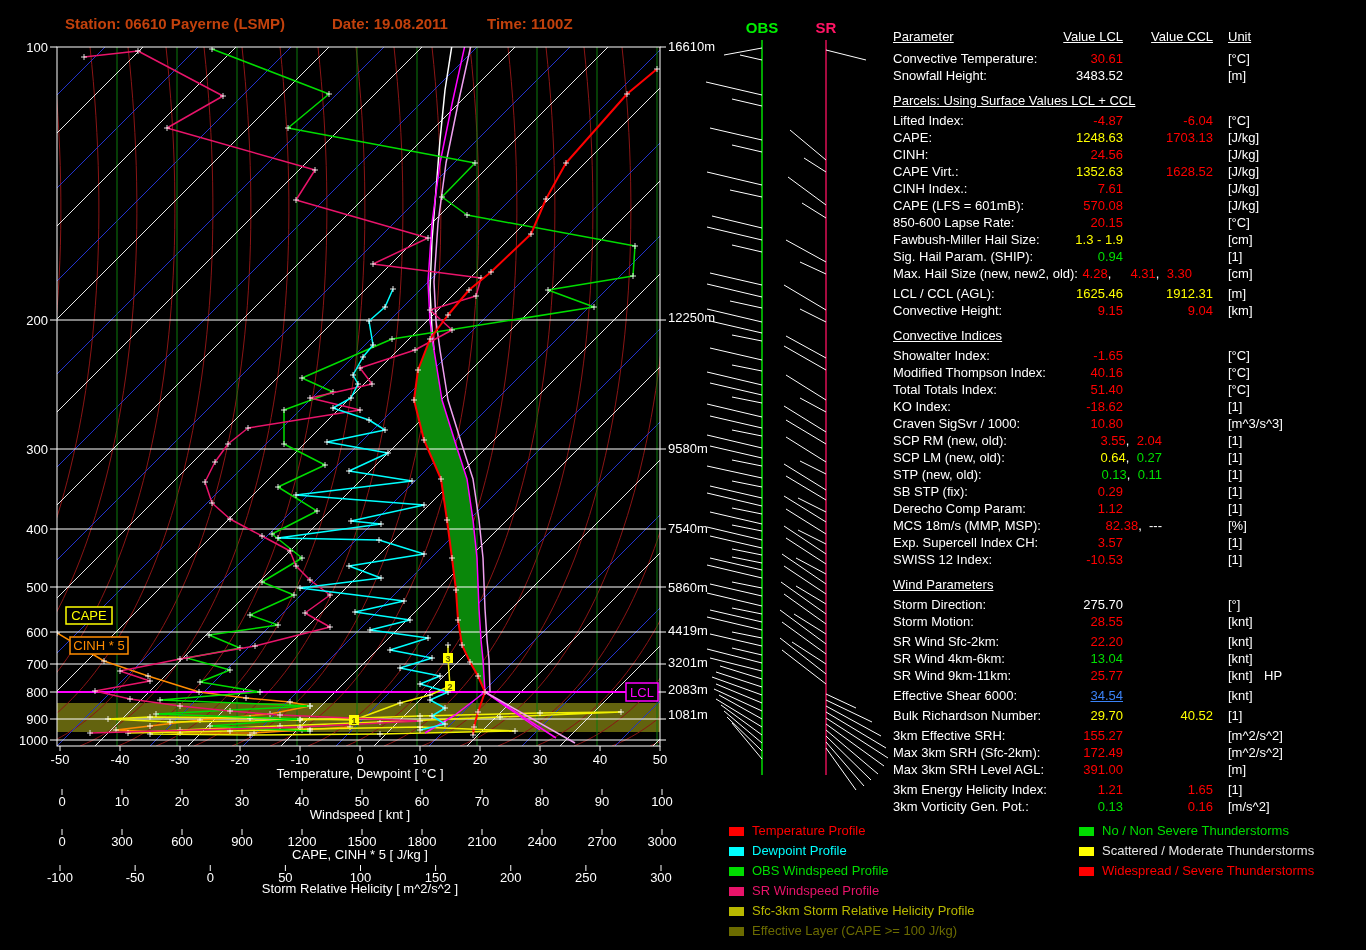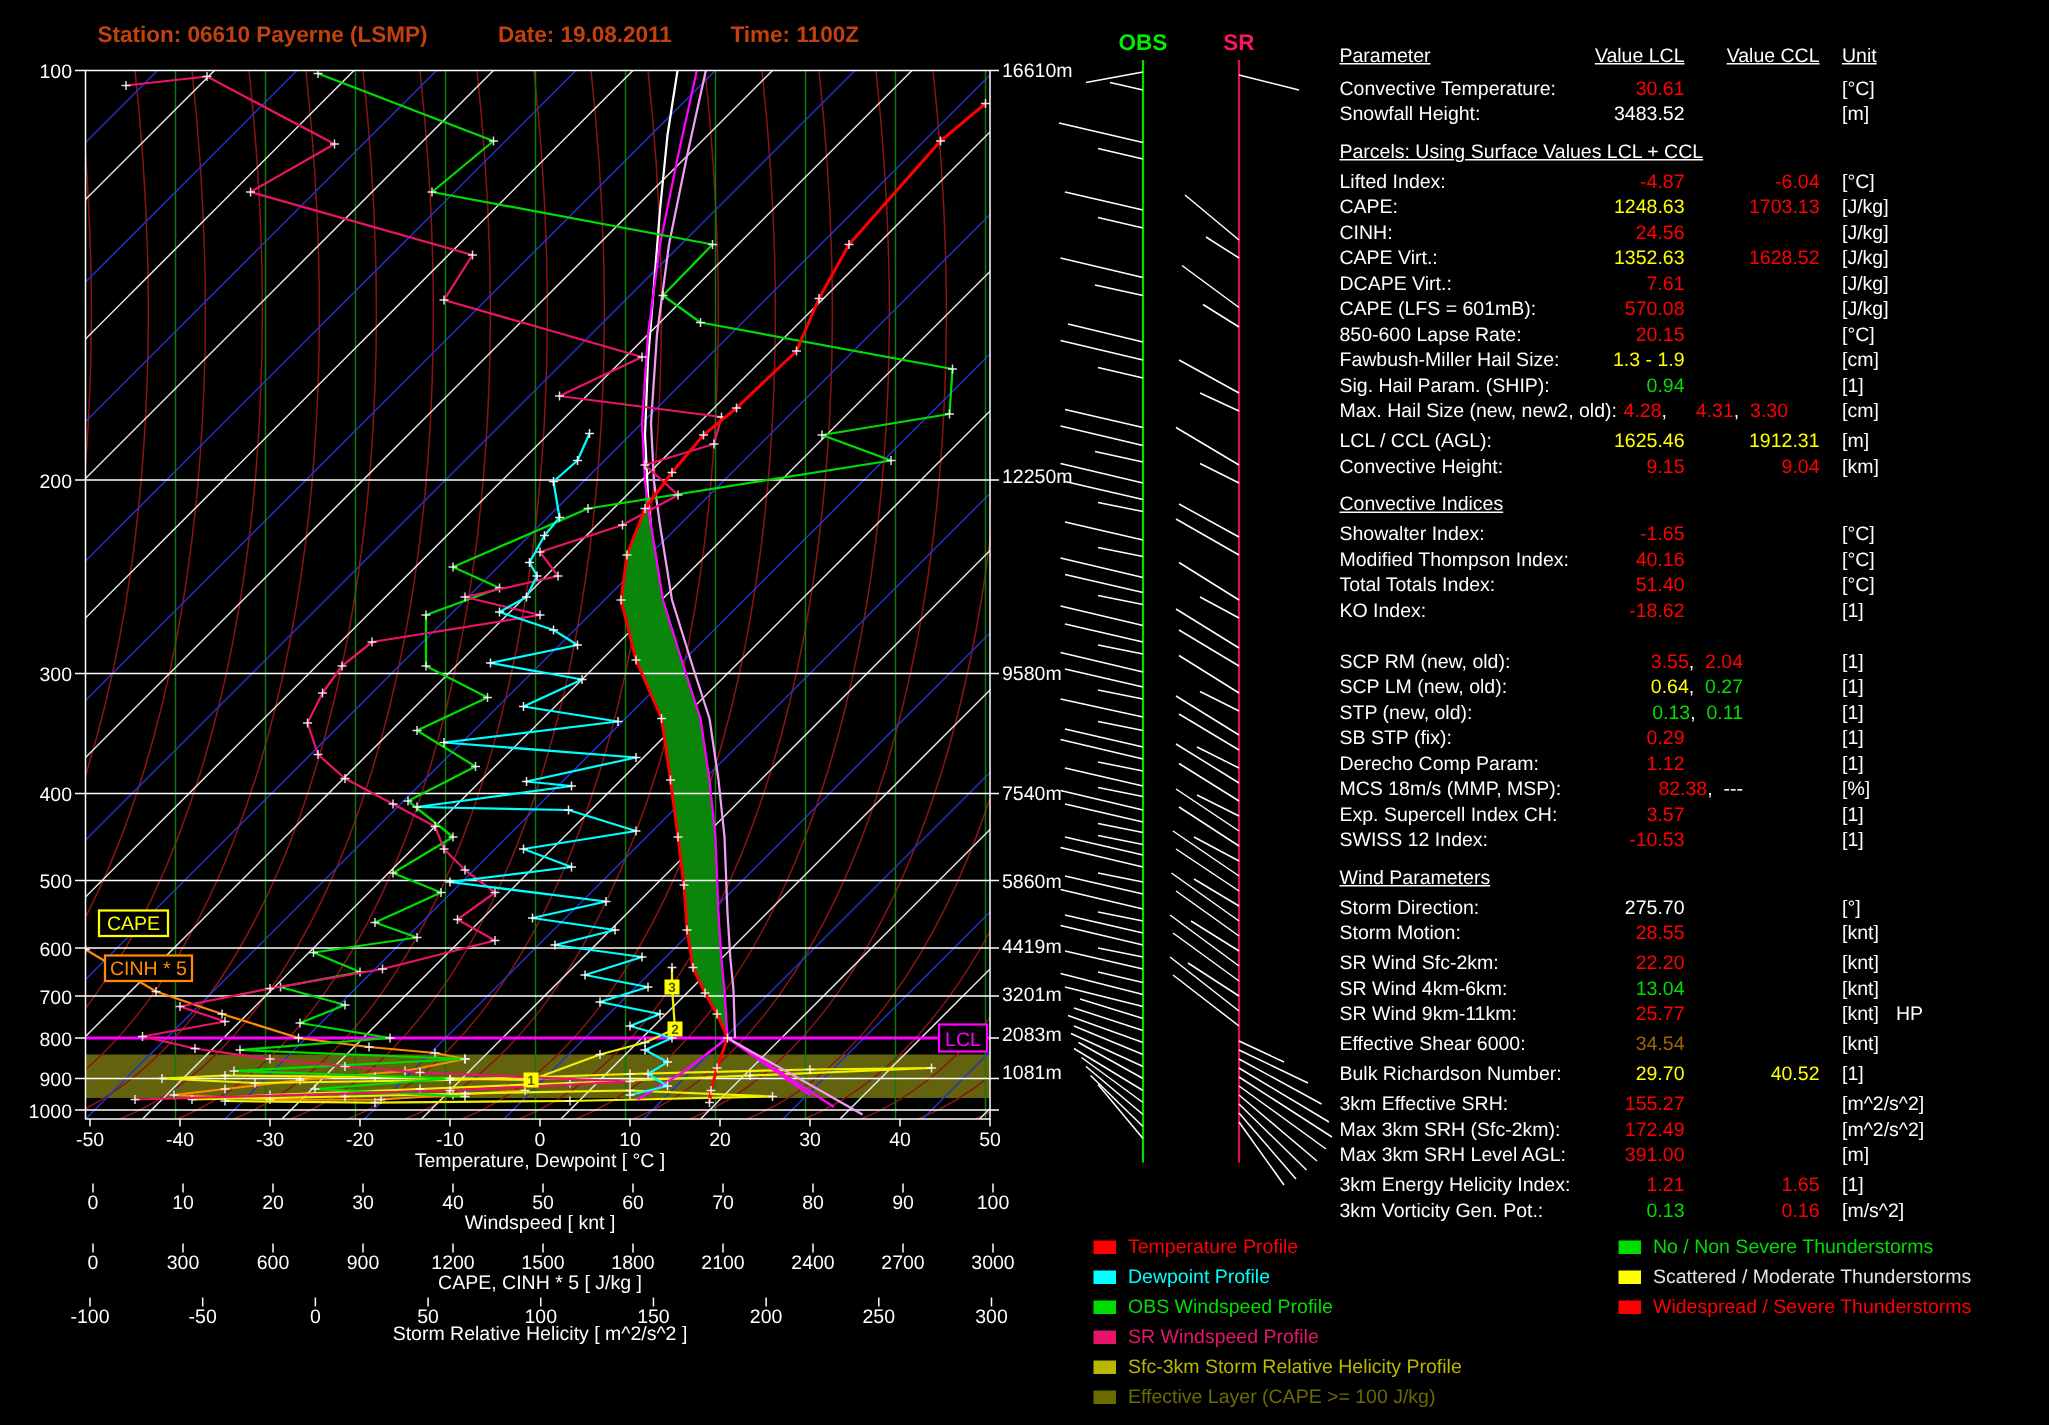--- a/index.html
+++ b/index.html
@@ -880,21 +880,21 @@
         <span class="pval" style="right: 243px;"><span style="color: rgb(255, 0, 0);">24.56</span></span>
         <span class="punit">[J/kg]</span>
       </div>
       <div class="prow" style="top: 163px;">
         <span class="plabel">CAPE Virt.:</span>
         <span class="pval" style="right: 243px;"><span style="color: rgb(255, 255, 0);">1352.63</span></span>
         <span class="pval" style="right: 153px;"><span style="color: rgb(255, 0, 0);">1628.52</span></span>
         <span class="punit">[J/kg]</span>
       </div>
       <div class="prow" style="top: 180px;">
-        <span class="plabel">DCAPE Virt.:</span>
+        <span class="plabel">CINH Index.:</span>
         <span class="pval" style="right: 243px;"><span style="color: rgb(255, 0, 0);">7.61</span></span>
         <span class="punit">[J/kg]</span>
       </div>
       <div class="prow" style="top: 197px;">
         <span class="plabel">CAPE (LFS = 601mB):</span>
         <span class="pval" style="right: 243px;"><span style="color: rgb(255, 0, 0);">570.08</span></span>
         <span class="punit">[J/kg]</span>
       </div>
       <div class="prow" style="top: 214px;">
         <span class="plabel">850-600 Lapse Rate:</span>
@@ -944,20 +944,25 @@
       <div class="prow" style="top: 381px;">
         <span class="plabel">Total Totals Index:</span>
         <span class="pval" style="right: 243px;"><span style="color: rgb(255, 0, 0);">51.40</span></span>
         <span class="punit">[°C]</span>
       </div>
       <div class="prow" style="top: 398px;">
         <span class="plabel">KO Index:</span>
         <span class="pval" style="right: 243px;"><span style="color: rgb(255, 0, 0);">-18.62</span></span>
         <span class="punit">[1]</span>
       </div>
+      <div class="prow" style="top: 415px;">
+        <span class="plabel">Craven SigSvr / 1000:</span>
+        <span class="pval" style="right: 243px;"><span style="color: rgb(255, 0, 0);">10.80</span></span>
+        <span class="punit">[m^3/s^3]</span>
+      </div>
       <div class="prow" style="top: 432px;">
         <span class="plabel">SCP RM (new, old):</span>
         <span class="pval" style="right: 204px;"><span style="color: rgb(255, 0, 0);">3.55</span><span style="color: rgb(255, 255, 255);">,  </span><span style="color: rgb(255, 0, 0);">2.04</span></span>
         <span class="punit">[1]</span>
       </div>
       <div class="prow" style="top: 449px;">
         <span class="plabel">SCP LM (new, old):</span>
         <span class="pval" style="right: 204px;"><span style="color: rgb(255, 255, 0);">0.64</span><span style="color: rgb(255, 255, 255);">,  </span><span style="color: rgb(0, 221, 0);">0.27</span></span>
         <span class="punit">[1]</span>
       </div>
@@ -1015,21 +1020,21 @@
         <span class="punit">[knt]</span>
       </div>
       <div class="prow" style="top: 667px;">
         <span class="plabel">SR Wind 9km-11km:</span>
         <span class="pval" style="right: 243px;"><span style="color: rgb(255, 0, 0);">25.77</span></span>
         <span class="punit">[knt]</span>
         <span class="pafter">HP</span>
       </div>
       <div class="prow" style="top: 687px;">
         <span class="plabel">Effective Shear 6000:</span>
-        <span class="pval" style="right: 243px;"><span style="color: #a16207;">34.54</span></span>
+        <span class="pval" style="right: 243px;"><span style="color: #3b82f6; text-decoration: underline;">34.54</span></span>
         <span class="punit">[knt]</span>
       </div>
       <div class="prow" style="top: 707px;">
         <span class="plabel">Bulk Richardson Number:</span>
         <span class="pval" style="right: 243px;"><span style="color: rgb(255, 255, 0);">29.70</span></span>
         <span class="pval" style="right: 153px;"><span style="color: rgb(255, 255, 0);">40.52</span></span>
         <span class="punit">[1]</span>
       </div>
       <div class="prow" style="top: 727px;">
         <span class="plabel">3km Effective SRH:</span>

